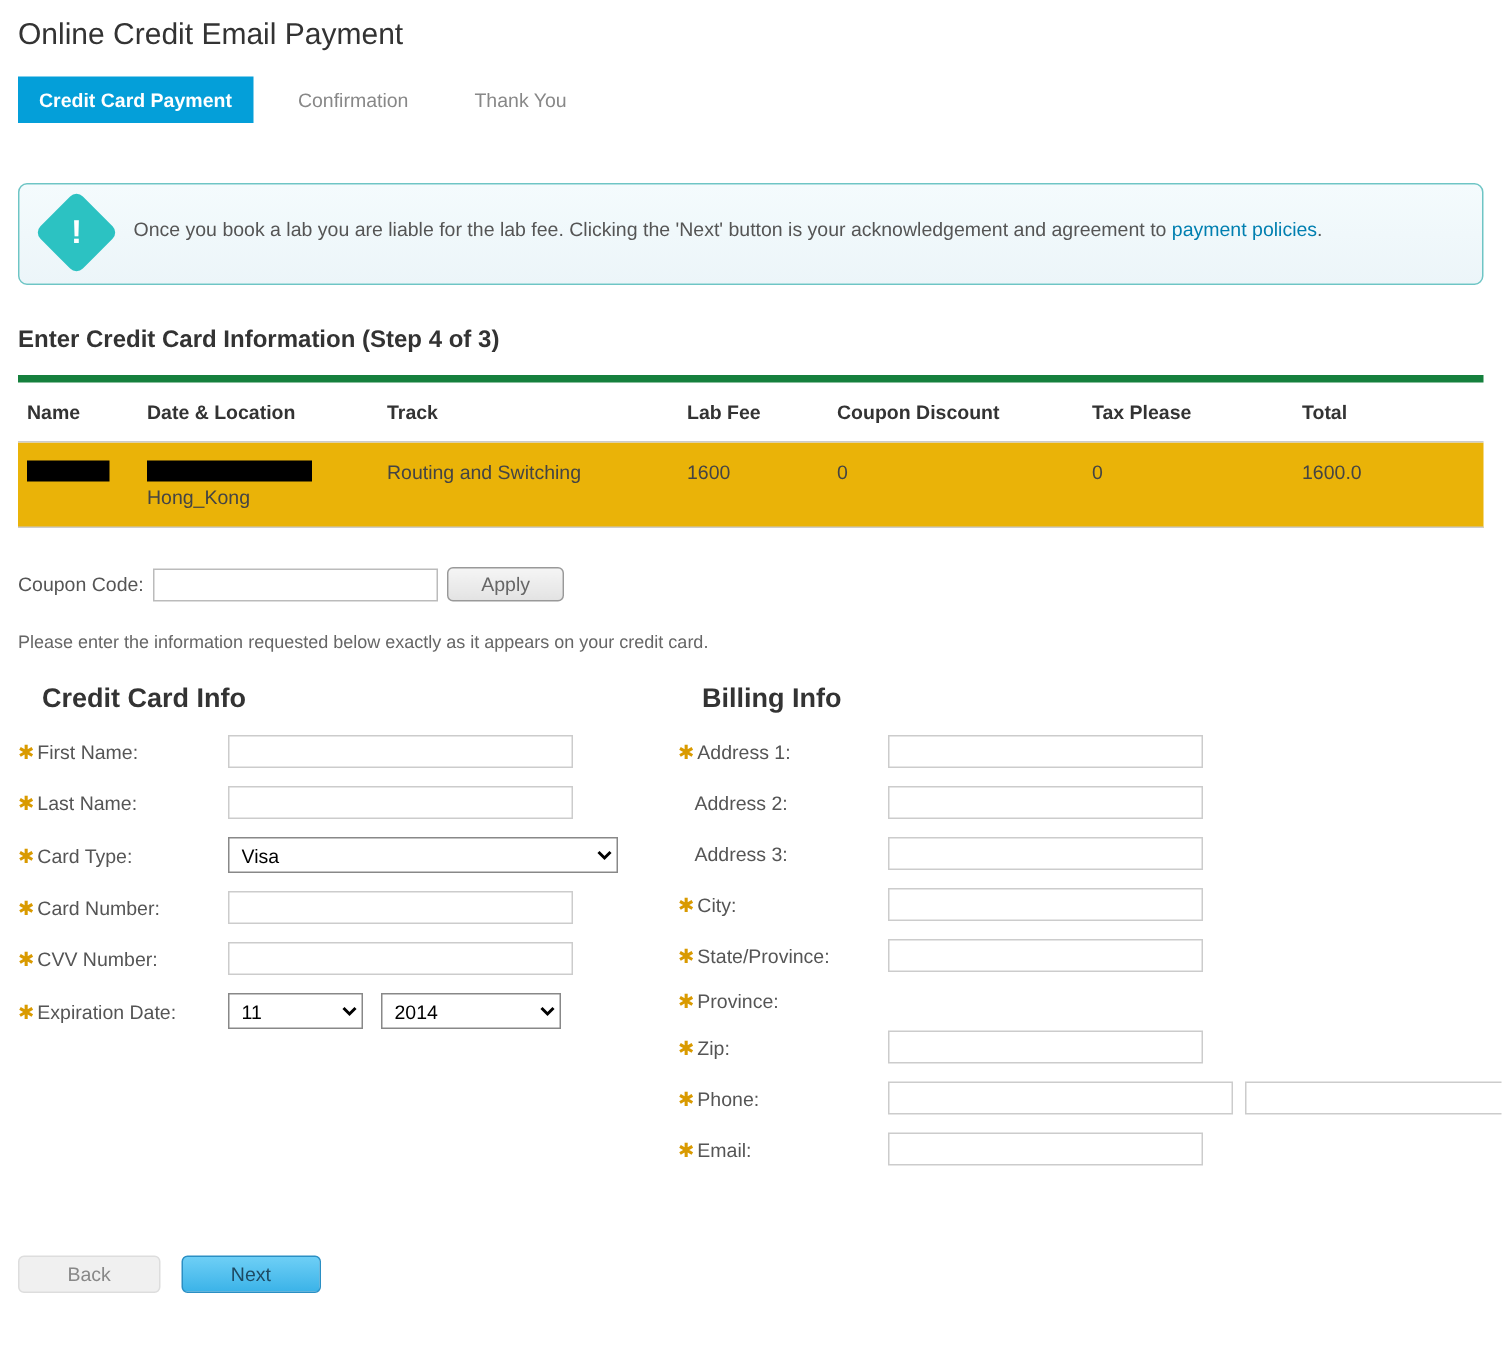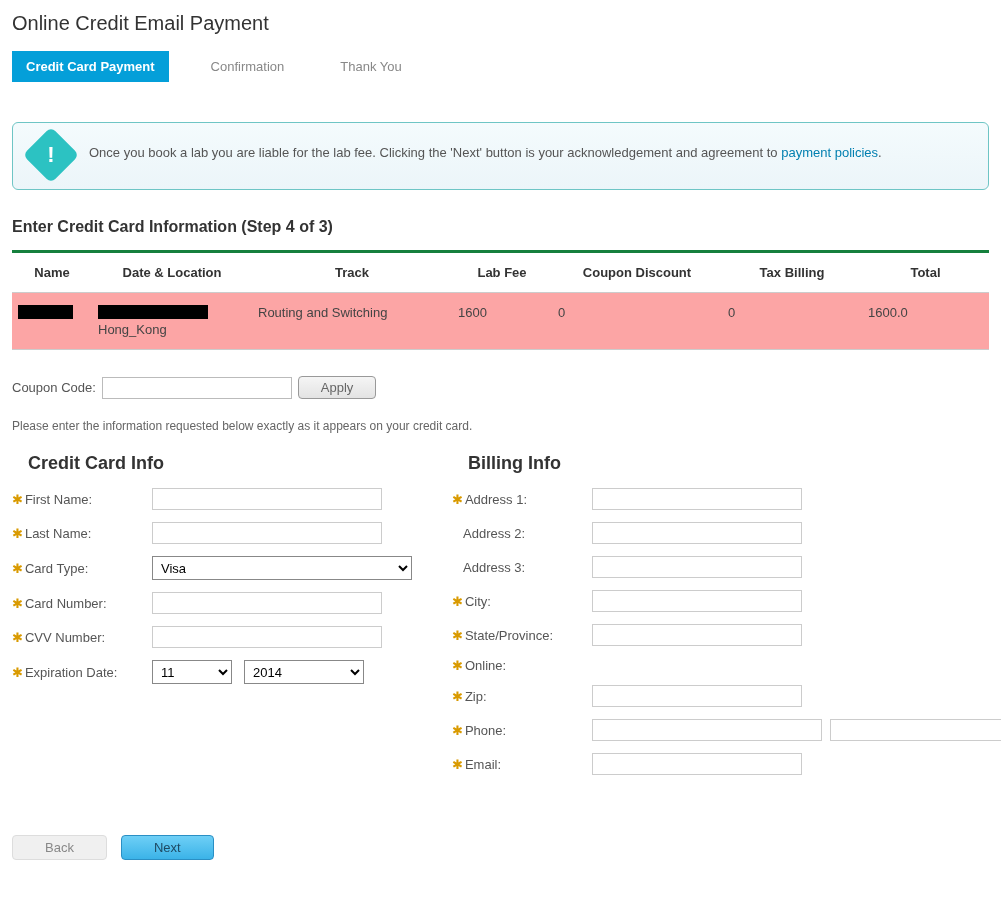--- a/index.html
+++ b/index.html
@@ -12,21 +12,21 @@
     background: #fff;
   }
   h1.page-title {
     font-size: 20px;
     font-weight: normal;
     margin: 4px 0 16px 0;
     color: #333;
   }
   .tabs {
     display: flex;
-    gap: 28px;
+    gap: 16px;
     align-items: center;
     margin-bottom: 40px;
   }
   .tab {
     padding: 8px 14px;
     font-size: 13px;
     color: #888;
     cursor: pointer;
   }
   .tab.active {
@@ -81,30 +81,30 @@
     font-weight: bold;
     margin: 8px 0 14px 0;
     color: #333;
   }
   table.summary {
     width: 100%;
     border-collapse: collapse;
     margin-bottom: 26px;
   }
   table.summary thead th {
-    text-align: center;
-    font-weight: bold;
-    font-size: 13px;
-    border-top: 3px solid #15803d;
+    text-align: left;
+    font-weight: bold;
+    font-size: 13px;
+    border-top: 5px solid #15803d;
     border-bottom: 1px solid #ccc;
     padding: 12px 6px;
     color: #333;
   }
   table.summary tbody td {
-    background: #fca5a5;
+    background: #eab308;
     padding: 12px 6px;
     border-bottom: 1px solid #ccc;
     vertical-align: top;
     color: #444;
   }
   .redact {
     display: inline-block;
     background: #000;
     height: 14px;
     width: 55px;
@@ -169,21 +169,21 @@
     font-size: 13px;
   }
   .field select {
     height: 24px;
     border: 1px solid #888;
     background: #fff;
     padding: 1px 4px;
     font-size: 13px;
   }
   .sel-card { width: 260px; }
-  .sel-month { width: 80px; margin-right: 12px; }
+  .sel-month { width: 90px; margin-right: 12px; }
   .sel-year { width: 120px; }
   .sel-country { width: 210px; }
   .phone-code { width: 50px; margin-right: 8px; }
   .phone-num { width: 155px; }
   .btn-row {
     margin-top: 48px;
     display: flex;
     gap: 14px;
   }
   .btn {
@@ -227,21 +227,21 @@
 <h2 class="section-title">Enter Credit Card Information (Step 4 of 3)</h2>
 
 <table class="summary">
   <thead>
     <tr>
       <th style="width:80px">Name</th>
       <th style="width:160px">Date &amp; Location</th>
       <th style="width:200px">Track</th>
       <th style="width:100px">Lab Fee</th>
       <th style="width:170px">Coupon Discount</th>
-      <th style="width:140px">Tax Billing</th>
+      <th style="width:140px">Tax Please</th>
       <th>Total</th>
     </tr>
   </thead>
   <tbody>
     <tr>
       <td><span class="redact"></span></td>
       <td>
         <span class="redact wide"></span><br>
         <span>Hong_Kong</span>
       </td>
@@ -351,21 +351,21 @@
     <div class="field">
       <label>
           <span class="req">✱</span>
           <span>State/Province:</span>
         </label>
       <input type="text" style="width: 210px;">
     </div>
     <div class="field">
       <label>
           <span class="req">✱</span>
-          <span>Online:</span>
+          <span>Province:</span>
         </label>
     </div>
     <div class="field">
       <label>
           <span class="req">✱</span>
           <span>Zip:</span>
         </label>
       <input type="text" style="width: 210px;">
     </div>
     <div class="field">

